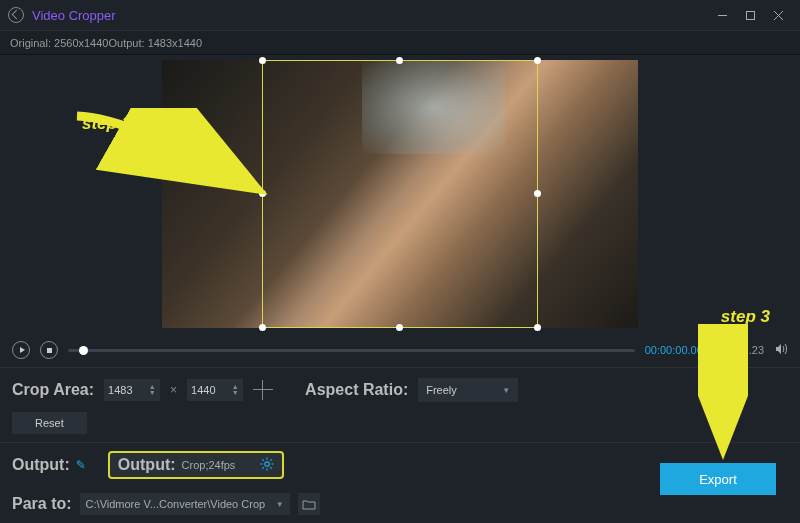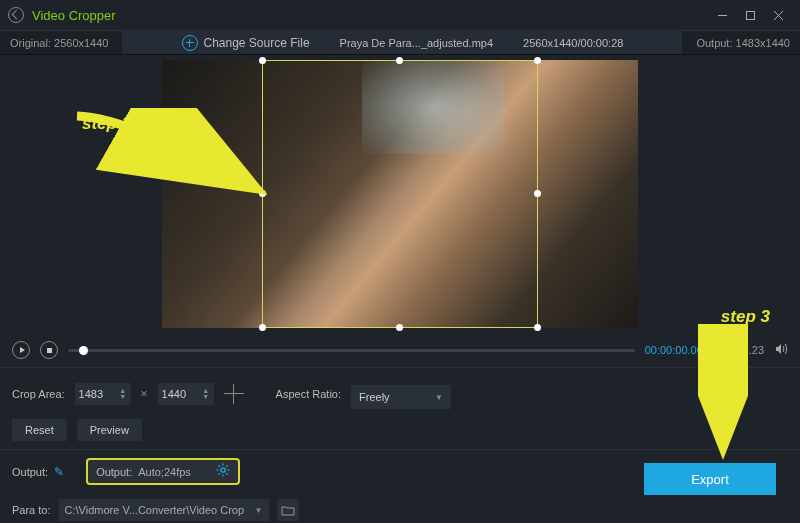--- a/index.html
+++ b/index.html
@@ -1,20 +1,20 @@
 <!DOCTYPE html>
 <html><head>
 <meta charset="utf-8">
 <style>
   * { box-sizing: border-box; margin: 0; padding: 0; font-family: -apple-system, "Segoe UI", Arial, sans-serif; }
   body { width: 800px; height: 523px; background: #1e2329; color: #ccc; position: relative; overflow: hidden; font-size: 12px; }
   .titlebar { height: 30px; display: flex; align-items: center; padding: 0 8px; background: #1e2329; }
   .titlebar .logo { width: 16px; height: 16px; border: 1.5px solid #888; border-radius: 50%; margin-right: 8px; position: relative; }
   .titlebar .logo::after { content: ""; position: absolute; width: 6px; height: 6px; border: 1.5px solid #888; border-right: none; border-top: none; transform: rotate(45deg); top: 3px; left: 4px; }
-  .titlebar .title { color: #84cc16; font-size: 13px; }
+  .titlebar .title { color: #8b5cf6; font-size: 13px; }
   .titlebar .spacer { flex: 1; }
   .winbtn { width: 28px; height: 20px; display: flex; align-items: center; justify-content: center; color: #aaa; cursor: pointer; }
   .winbtn svg { width: 11px; height: 11px; }
   .infobar { height: 25px; display: flex; align-items: center; padding: 0 10px; background: #1b2026; border-top: 1px solid #2a3038; border-bottom: 1px solid #0f1216; }
   .infobar .orig { color: #999; font-size: 11px; }
   .infobar .center { flex: 1; display: flex; align-items: center; justify-content: center; gap: 30px; background: #262c35; margin: 0 14px; height: 100%; padding: 0 12px; }
   .plus-icon { width: 16px; height: 16px; border: 1.5px solid #1fa8e0; border-radius: 50%; position: relative; display: inline-block; }
   .plus-icon::before, .plus-icon::after { content: ""; position: absolute; background: #1fa8e0; }
   .plus-icon::before { width: 8px; height: 1.5px; top: 6px; left: 3px; }
   .plus-icon::after { width: 1.5px; height: 8px; top: 3px; left: 6px; }
@@ -34,44 +34,44 @@
   .circ-btn { width: 18px; height: 18px; border: 1px solid #888; border-radius: 50%; display: flex; align-items: center; justify-content: center; cursor: pointer; }
   .circ-btn.play::after { content: ""; border-left: 5px solid #ccc; border-top: 3px solid transparent; border-bottom: 3px solid transparent; margin-left: 2px; }
   .circ-btn.stop::after { content: ""; width: 5px; height: 5px; background: #ccc; }
   .seek { flex: 1; height: 3px; background: #3a424d; position: relative; border-radius: 2px; }
   .seek .thumb { position: absolute; width: 9px; height: 9px; background: #fff; border-radius: 50%; top: -3px; left: 2%; }
   .time { font-size: 11px; }
   .time .cur { color: #1fa8e0; }
   .time .tot { color: #999; }
   .vol-icon { color: #999; cursor: pointer; }
   .controls { padding: 10px 12px; display: flex; align-items: center; gap: 10px; border-top: 1px solid #2a3038; }
-  .lbl { color: #bbb; font-size: 11px; }
+  .lbl { color: #bbb; font-size: 16px; font-weight: bold; }
   .numbox { width: 56px; height: 22px; background: #2a3038; display: flex; align-items: center; padding: 0 4px; justify-content: space-between; }
   .numbox input { width: 30px; background: transparent; border: none; color: #ccc; font-size: 11px; outline: none; }
   .numbox .steppers { display: flex; flex-direction: column; }
   .numbox .steppers span { width: 8px; height: 6px; font-size: 7px; line-height: 6px; color: #888; cursor: pointer; text-align: center; }
   .mult { color: #888; }
   .center-icon { width: 20px; height: 20px; position: relative; cursor: pointer; }
   .center-icon::before, .center-icon::after { content: ""; position: absolute; background: #888; }
   .center-icon::before { width: 20px; height: 1px; top: 9px; }
   .center-icon::after { width: 1px; height: 20px; left: 9px; }
-  .dropdown { width: 100px; height: 22px; background: #2a3038; display: flex; align-items: center; padding: 12px 8px; justify-content: space-between; cursor: pointer; color: #ccc; font-size: 11px; margin-top: 7px; }
+  .dropdown { width: 100px; height: 22px; background: #2a3038; display: flex; align-items: center; padding: 12px 8px; justify-content: space-between; cursor: pointer; color: #ccc; font-size: 11px; }
   .dropdown .caret { font-size: 8px; color: #888; }
-  .btn { padding: 5px 13px; background: #2a3038; color: #ccc; font-size: 11px; cursor: pointer; border: none; }
+  .btn { padding: 5px 23px; background: #2a3038; color: #ccc; font-size: 11px; cursor: pointer; border: none; }
   .btnrow { padding: 0 12px 8px; display: flex; gap: 10px; }
   .output-row { padding: 8px 12px; display: flex; align-items: center; gap: 8px; border-top: 1px solid #2a3038; }
   .output-row .field { flex: 0 0 auto; display: flex; align-items: center; gap: 6px; }
   .output-row .val { color: #aaa; font-size: 11px; }
   .pencil { color: #1fa8e0; cursor: pointer; font-size: 12px; }
   .preset-box { display: flex; align-items: center; gap: 6px; background: #2a3038; padding: 3px 8px; border: 2px solid #d8d830; border-radius: 4px; }
   .gear { color: #1fa8e0; cursor: pointer; }
   .save-row { padding: 6px 12px 10px; display: flex; align-items: center; gap: 8px; }
   .pathbox { width: 210px; height: 22px; background: #2a3038; display: flex; align-items: center; padding: 0 6px; justify-content: space-between; color: #aaa; font-size: 11px; }
   .folder-icon { width: 22px; height: 22px; background: #2a3038; display: flex; align-items: center; justify-content: center; color: #888; cursor: pointer; }
-  .export-btn { position: absolute; right: 24px; bottom: 28px; width: 132px; height: 32px; background: #1fa8e0; color: #fff; display: flex; align-items: center; justify-content: center; font-size: 13px; cursor: pointer; }
+  .export-btn { position: absolute; right: 24px; bottom: 28px; width: 116px; height: 32px; background: #1fa8e0; color: #fff; display: flex; align-items: center; justify-content: center; font-size: 13px; cursor: pointer; }
   .annot { position: absolute; color: #e8e830; font-weight: bold; font-size: 17px; font-style: italic; pointer-events: none; }
   .step2-label { top: 114px; left: 82px; }
   .step3-label { top: 307px; right: 30px; }
   .arrow2 { position: absolute; top: 108px; left: 62px; pointer-events: none; }
   .arrow3 { position: absolute; top: 324px; right: 52px; pointer-events: none; }
 </style>
 </head>
 <body>
 
 <div class="titlebar">
@@ -93,28 +93,20 @@
         <line x1="1" y1="1" x2="10" y2="10" stroke="#aaa" stroke-width="1"></line>
         <line x1="10" y1="1" x2="1" y2="10" stroke="#aaa" stroke-width="1"></line>
       </svg>
     </span>
 </div>
 
 <div class="infobar">
   <span class="orig">
     <span>Original:</span> <span>2560x1440</span>
   </span>
-  <div class="center">
-    <span class="change-src">
-      <span class="plus-icon"></span>
-      <span>Change Source File</span>
-    </span>
-    <span class="filename">Praya De Para..._adjusted.mp4</span>
-    <span class="dims">2560x1440/00:00:28</span>
-  </div>
   <span class="out">
     <span>Output:</span> <span>1483x1440</span>
   </span>
 </div>
 
 <div class="preview-area">
   <div class="video-frame">
     <div class="crop-box">
       <span class="handle h-tl"></span>
       <span class="handle h-tm"></span>
@@ -166,32 +158,31 @@
   <span style="width:12px"></span>
   <span class="lbl">Aspect Ratio:</span>
   <span class="dropdown">
     <span>Freely</span>
     <span class="caret">▼</span>
   </span>
 </div>
 
 <div class="btnrow">
   <button class="btn">Reset</button>
-  <button class="btn">Preview</button>
 </div>
 
 <div class="output-row">
   <span class="field">
     <span class="lbl">Output:</span>
     <span class="pencil">✎</span>
   </span>
   <span style="width:6px"></span>
   <span class="preset-box">
     <span class="lbl">Output:</span>
-    <span class="val" style="width:72px">Auto;24fps</span>
+    <span class="val" style="width:72px">Crop;24fps</span>
     <span class="gear">
       <svg width="14" height="14" viewBox="0 0 14 14">
           <circle cx="7" cy="7" r="2.2" fill="none" stroke="#1fa8e0" stroke-width="1.3"></circle>
           <g stroke="#1fa8e0" stroke-width="1.3">
             <line x1="7" y1="0.5" x2="7" y2="2.5"></line>
             <line x1="7" y1="11.5" x2="7" y2="13.5"></line>
             <line x1="0.5" y1="7" x2="2.5" y2="7"></line>
             <line x1="11.5" y1="7" x2="13.5" y2="7"></line>
             <line x1="2.4" y1="2.4" x2="3.8" y2="3.8"></line>
             <line x1="10.2" y1="10.2" x2="11.6" y2="11.6"></line>

